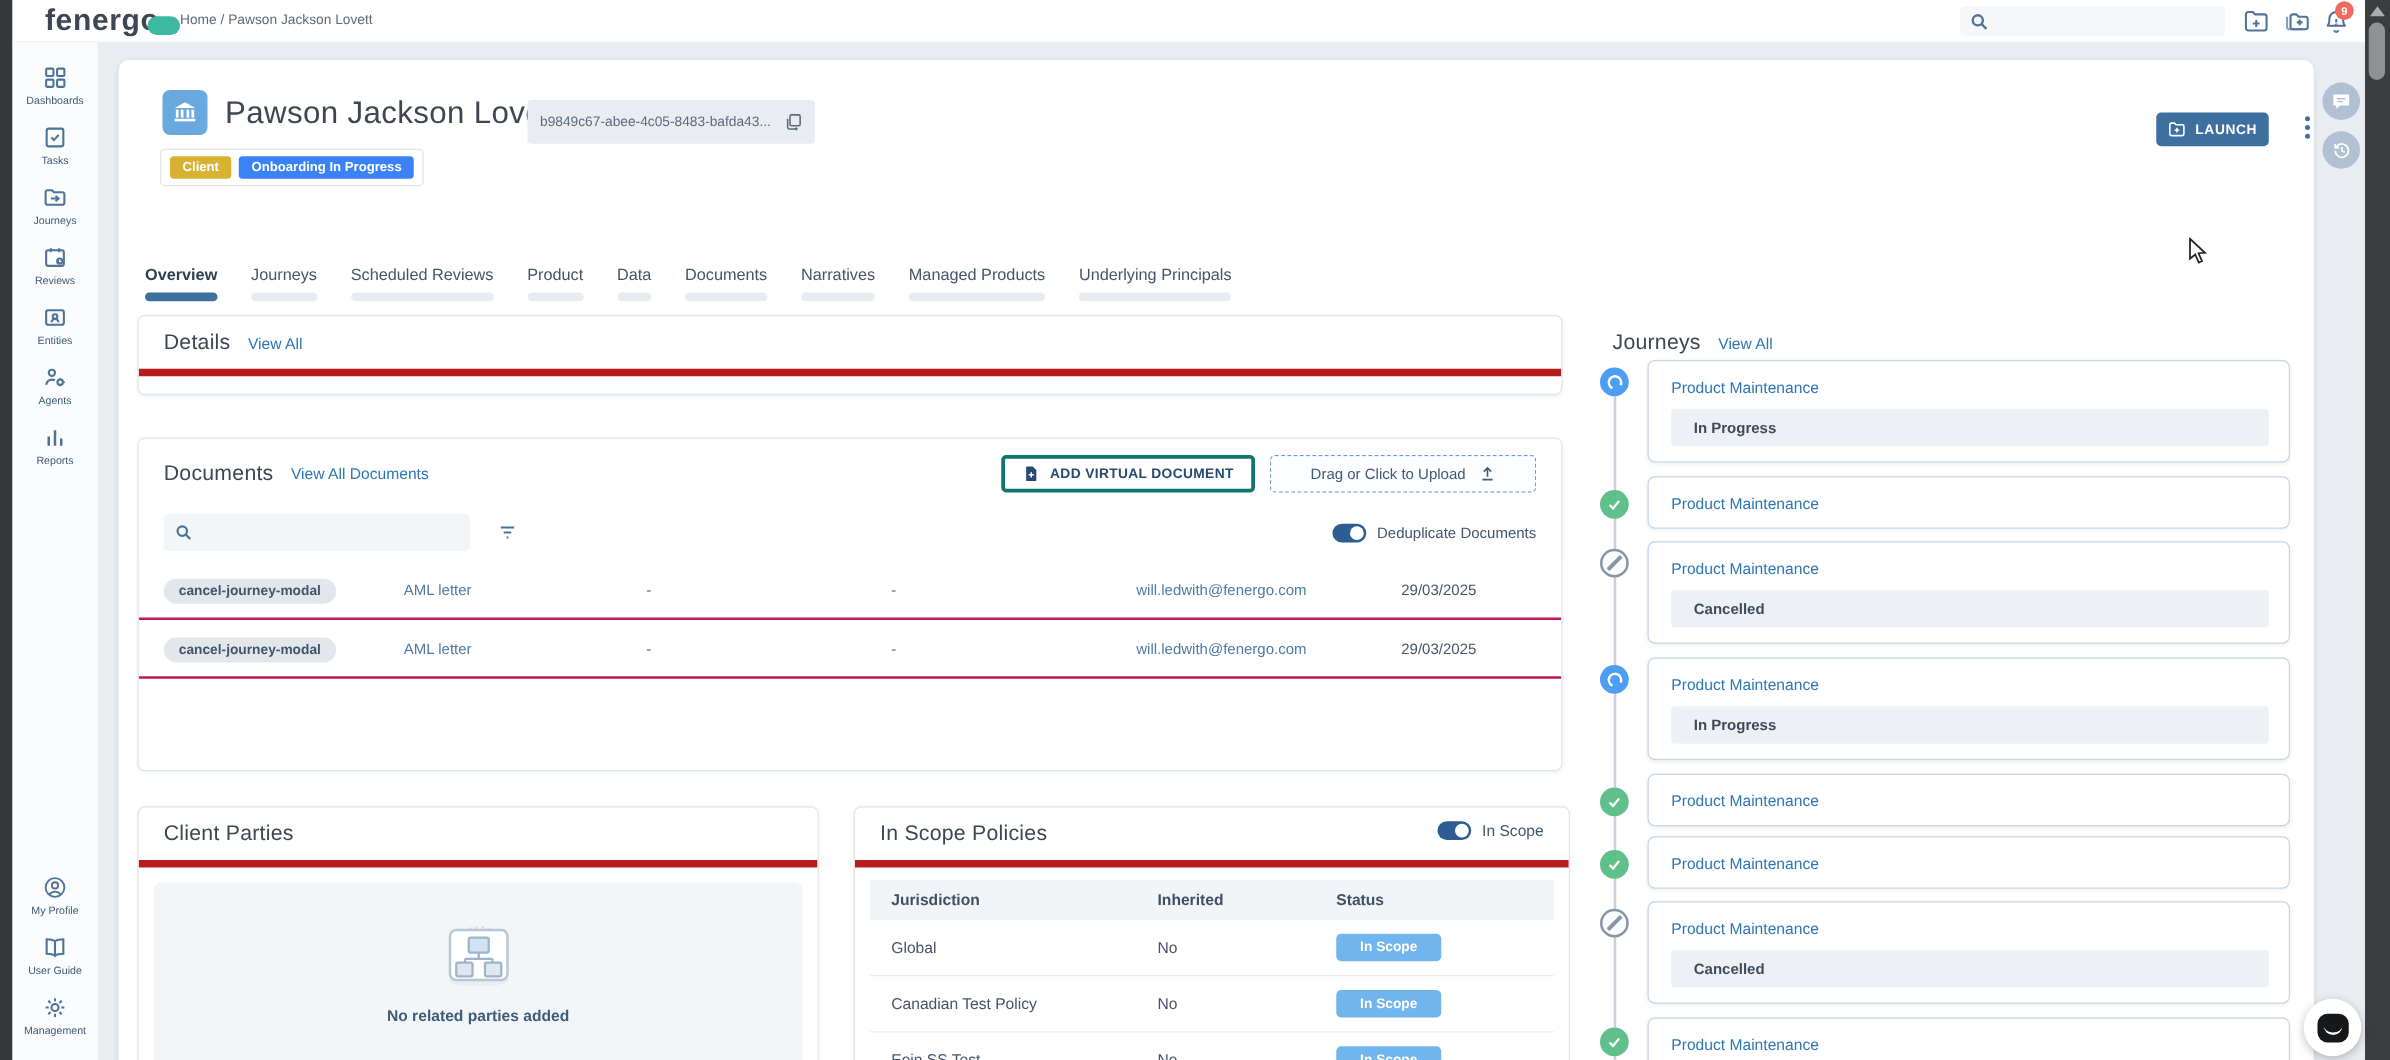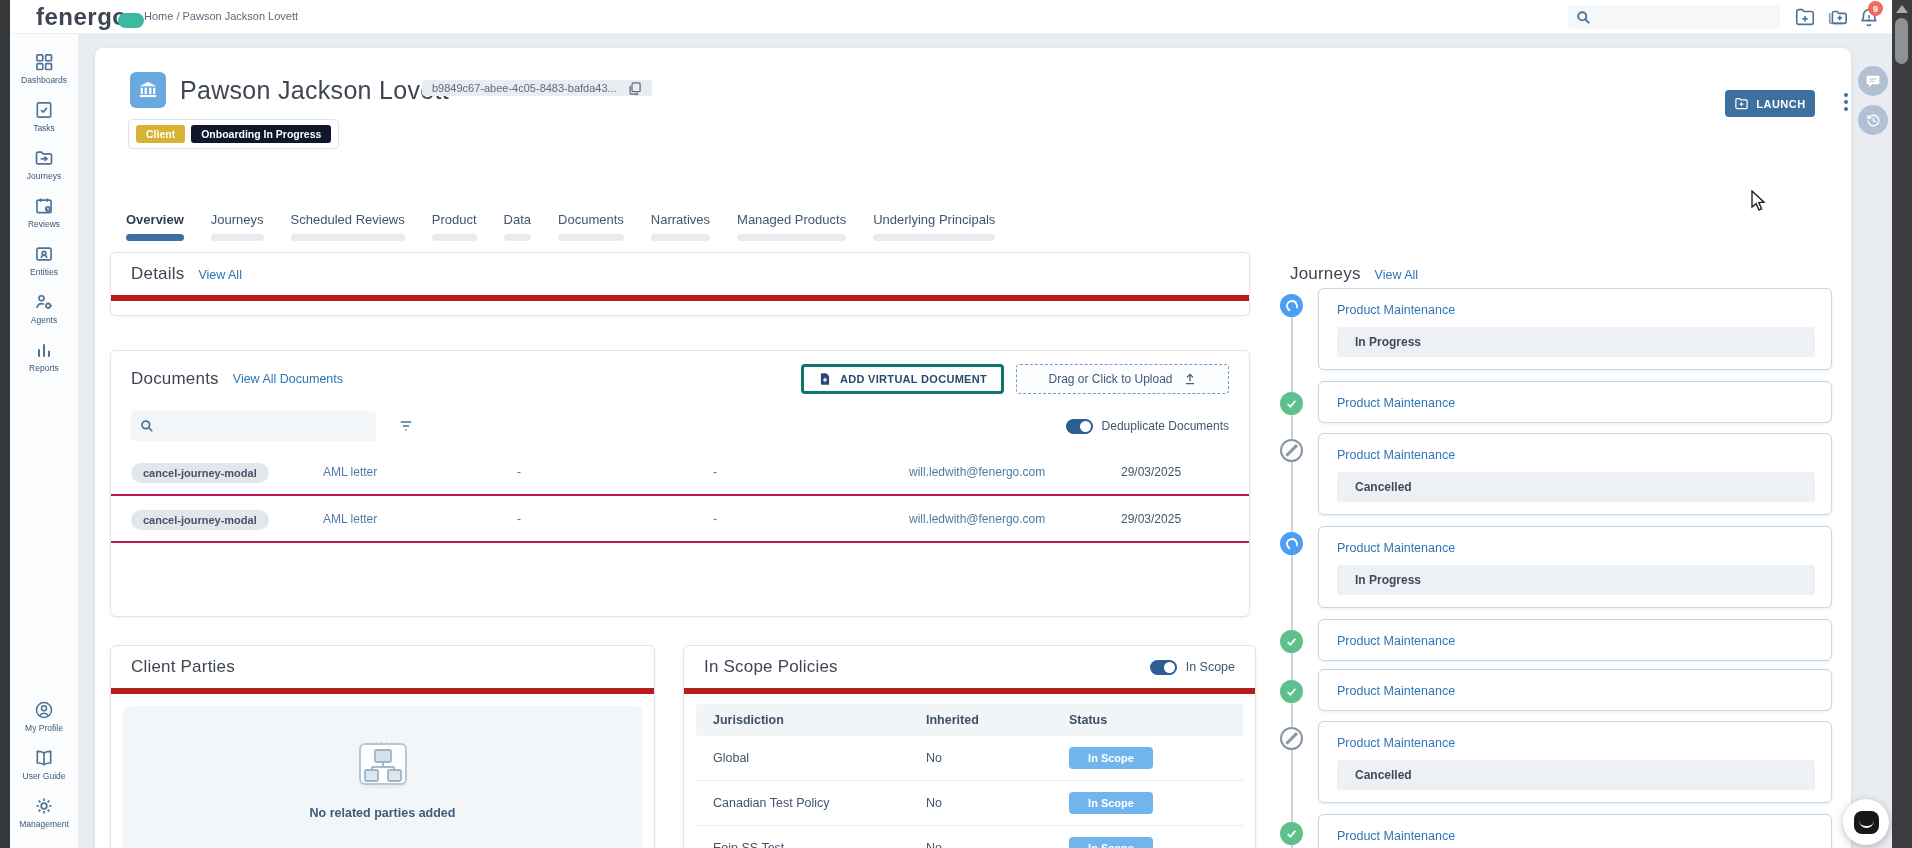--- a/index.html
+++ b/index.html
@@ -35,38 +35,38 @@
   #side-bottom { position:absolute; bottom:4px; width:100%; }
 
   
   #container { left:95px; top:48px; width:1756px; height:810px; background:#fff; border-radius:8px 8px 0 0;
     box-shadow:0 1px 4px rgba(60,80,100,.12); }
 
   
   #bank-icon { left:130px; top:72px; width:36px; height:36px; background:#69a9e0; border-radius:6px;
     display:flex; align-items:center; justify-content:center; }
   #page-title { left:180px; top:76px; font-size:25px; color:#3f4653; letter-spacing:.3px; }
-  #id-pill { left:422px; top:80px; height:16px; background:#e9edf1; border-radius:3px; display:flex; align-items:center;
+  #id-pill { left:422px; top:80px; height:35px; background:#e9edf1; border-radius:3px; display:flex; align-items:center;
     padding:0 10px; gap:10px; }
   #id-pill .idtxt { font-size:11px; color:#5b6b7c; }
   #tags-box { left:128px; top:119px; height:30px; border:1px solid #dfe5eb; border-radius:4px; background:#fff;
     display:flex; align-items:center; gap:6px; padding:0 7px; }
   .tag { height:18px; border-radius:3px; color:#fff; font-size:10.5px; font-weight:bold; display:flex; align-items:center; padding:0 10px; }
   #tag-client { background:#d8b232; }
-  #tag-status { background:#0f172a; }
+  #tag-status { background:#3b82f6; }
   #launch-btn { left:1725px; top:90px; width:90px; height:27px; background:#3d6f9f; border:0; border-radius:4px;
     color:#fff; font-size:11px; font-weight:bold; letter-spacing:.5px; display:flex; align-items:center; gap:7px;
     justify-content:center; cursor:pointer; font-family:"Liberation Sans",sans-serif; }
   #kebab { left:1838px; top:93px; width:16px; height:22px; display:flex; flex-direction:column; align-items:center; gap:3px; cursor:pointer; }
   #kebab i { width:4px; height:4px; border-radius:50%; background:#3d6f9f; }
   .float-circle { left:1858px; width:30px; height:30px; border-radius:50%; background:#b1c1d3;
     display:flex; align-items:center; justify-content:center; cursor:pointer; z-index:5; }
 
   
-  #tabs { left:126px; top:212px; display:flex; gap:27px; }
+  #tabs { left:116px; top:212px; display:flex; gap:27px; }
   .tab { display:flex; flex-direction:column; gap:7px; cursor:pointer; }
   .tab .t-lbl { font-size:13px; color:#44546a; }
   .tab .t-bar { height:7px; border-radius:4px; background:#e8ecf0; }
   .tab.active .t-lbl { font-weight:bold; color:#2f3e50; }
   .tab.active .t-bar { background:#3d6f9f; }
 
   
   .card { background:#fff; border:1px solid #e0e6ec; border-radius:6px; box-shadow:0 1px 3px rgba(70,90,110,.08); overflow:hidden; }
   .card-head { display:flex; align-items:baseline; padding:11px 20px; border-bottom:6px solid #b91c1c; }
   .card-title { font-size:17px; color:#3e4653; letter-spacing:.2px; }
@@ -106,21 +106,21 @@
   .cell-date { font-size:12px; color:#44546a; }
 
   
   #related-card { left:110px; top:645px; width:545px; height:210px; }
   #rp-empty { margin:12px; height:150px; background:#f3f6f8; border-radius:6px; display:flex; flex-direction:column;
     align-items:center; justify-content:flex-start; padding-top:18px; }
   #rp-empty .e-txt { font-size:12.5px; font-weight:bold; color:#3f5c79; margin-top:10px; }
 
   
   #policies-card { left:683px; top:645px; width:573px; height:210px; }
-  #pol-head { align-items:center; }
+  #pol-head { }
   #pol-toggle { margin-left:auto; display:flex; align-items:center; gap:9px; }
   #pol-toggle .d-lbl { font-size:12.5px; color:#41566e; }
   #pol-table { margin:10px 12px 0 12px; }
   #pol-table .tbl-hrow { padding:9px 0 9px 17px; border-radius:2px; }
   #pol-table .p1{width:213px;} #pol-table .p2{width:143px;} #pol-table .p3{width:160px;}
   .pol-row { display:flex; align-items:center; padding-left:17px; height:45px; border-bottom:1px solid #e9edf1; }
   .pol-cell { font-size:12.5px; color:#44546a; }
   .scope-badge { width:84px; height:22px; background:#70b5ee; border-radius:4px; color:#fff; font-size:11px; font-weight:bold;
     display:flex; align-items:center; justify-content:center; }
 

